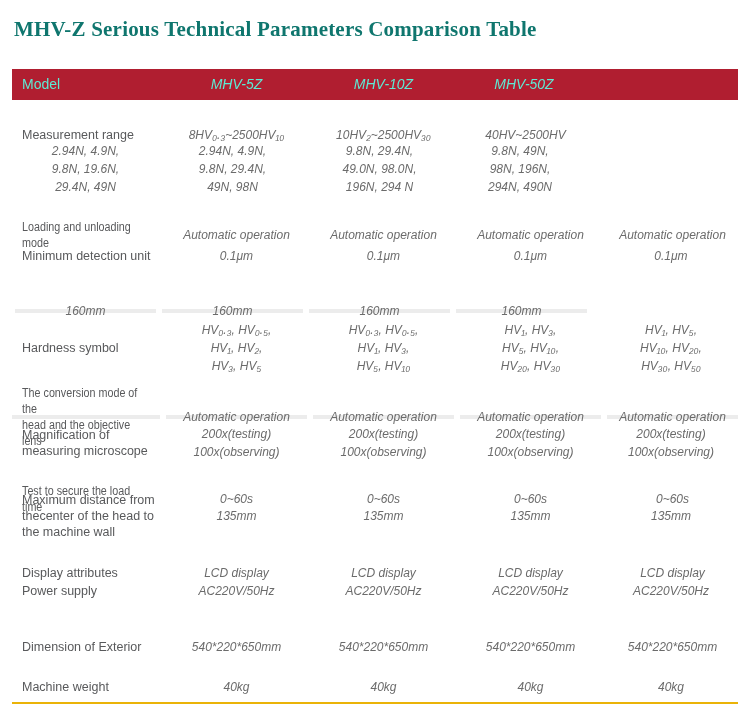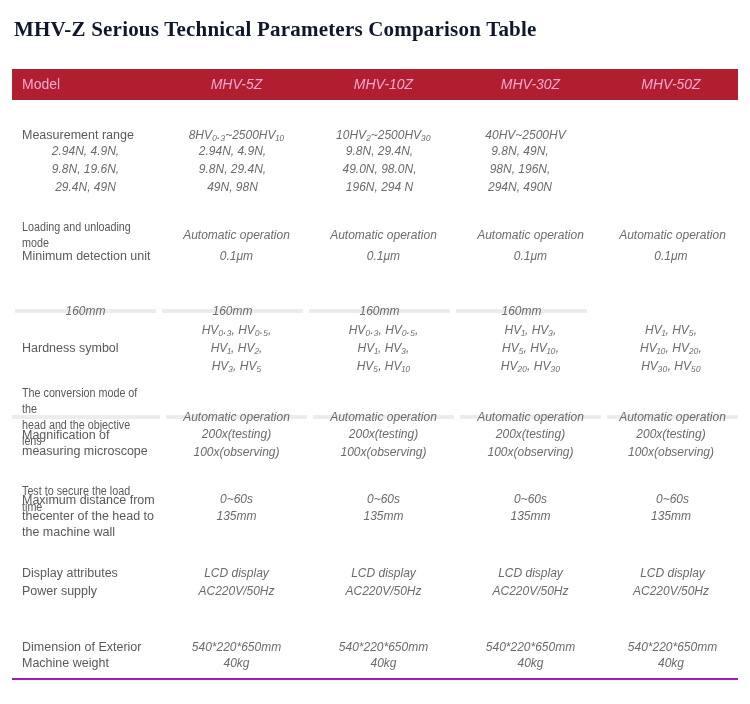--- a/index.html
+++ b/index.html
@@ -11,21 +11,21 @@
     font-family:"Liberation Sans","DejaVu Sans",sans-serif;
     box-sizing:border-box;
     padding-top:16px;
   }
   .page-title{
     margin:0 0 0 14px;
     font-family:"Liberation Serif","DejaVu Serif",serif;
     font-weight:700;
     font-size:21px;
     line-height:26px;
-    color:#0f172a;
+    color:#0f766e;
     letter-spacing:0.2px;
   }
   .spec-table{
     margin:27px 0 0 12px;
     width:726px;
   }
   .hrow{
     display:flex;
     height:31px;
     background:#b01e30;
@@ -49,35 +49,35 @@
     text-align:left;
     padding-left:10px;
     font-size:12.5px;
     line-height:1.3;
     color:#58595b;
   }
   .val{width:147px;font-style:italic;}
   .val.last{width:134px;}
   .hcell{
     background:transparent;
-    color:#f9a8d4;
+    color:#5eead4;
     font-size:14px;
     line-height:31px;
   }
   .shade .cell{
     background:#ececec;
     border:0 solid #ffffff;
     border-top-width:3px;
     border-bottom-width:3px;
     margin-top:32px;
   }
   .shade .label{border-right-width:3px;}
   .shade .val{border-left-width:3px;border-right-width:3px;}
   .shade .val.last{border-right-width:0;}
-  .row:last-child{border-bottom:2px solid #a21caf;}
+  .row:last-child{border-bottom:2px solid #eab308;margin-top:24px;}
   .cond{
     display:inline-block;
     transform:scaleX(0.86);
     transform-origin:0 50%;
     white-space:pre-line;
   }
   .h30{height:30px}.h32{height:32px}.h36{height:36px}.h38{height:38px}
   .h42{height:42px}.h44{height:44px}.h62{height:62px}.h64{height:64px}
 </style>
 </head>
@@ -85,21 +85,20 @@
 
 <div class="page">
   <h1 class="page-title">MHV-Z Serious Technical Parameters Comparison Table</h1>
 
   <div class="spec-table">
 
     <div class="hrow">
       <div class="cell label hcell">Model</div>
       <div class="cell val hcell">MHV-5Z</div>
       <div class="cell val hcell">MHV-10Z</div>
-      <div class="cell val hcell">MHV-30Z</div>
       <div class="cell val last hcell">MHV-50Z</div>
     </div>
 
     <div class="row shade h38">
       <div class="cell label">Measurement range</div>
       <div class="cell val">8HV₀.₃~2500HV₁₀</div>
       <div class="cell val">10HV₂~2500HV₃₀</div>
       <div class="cell val last">40HV~2500HV</div>
     </div>
 

